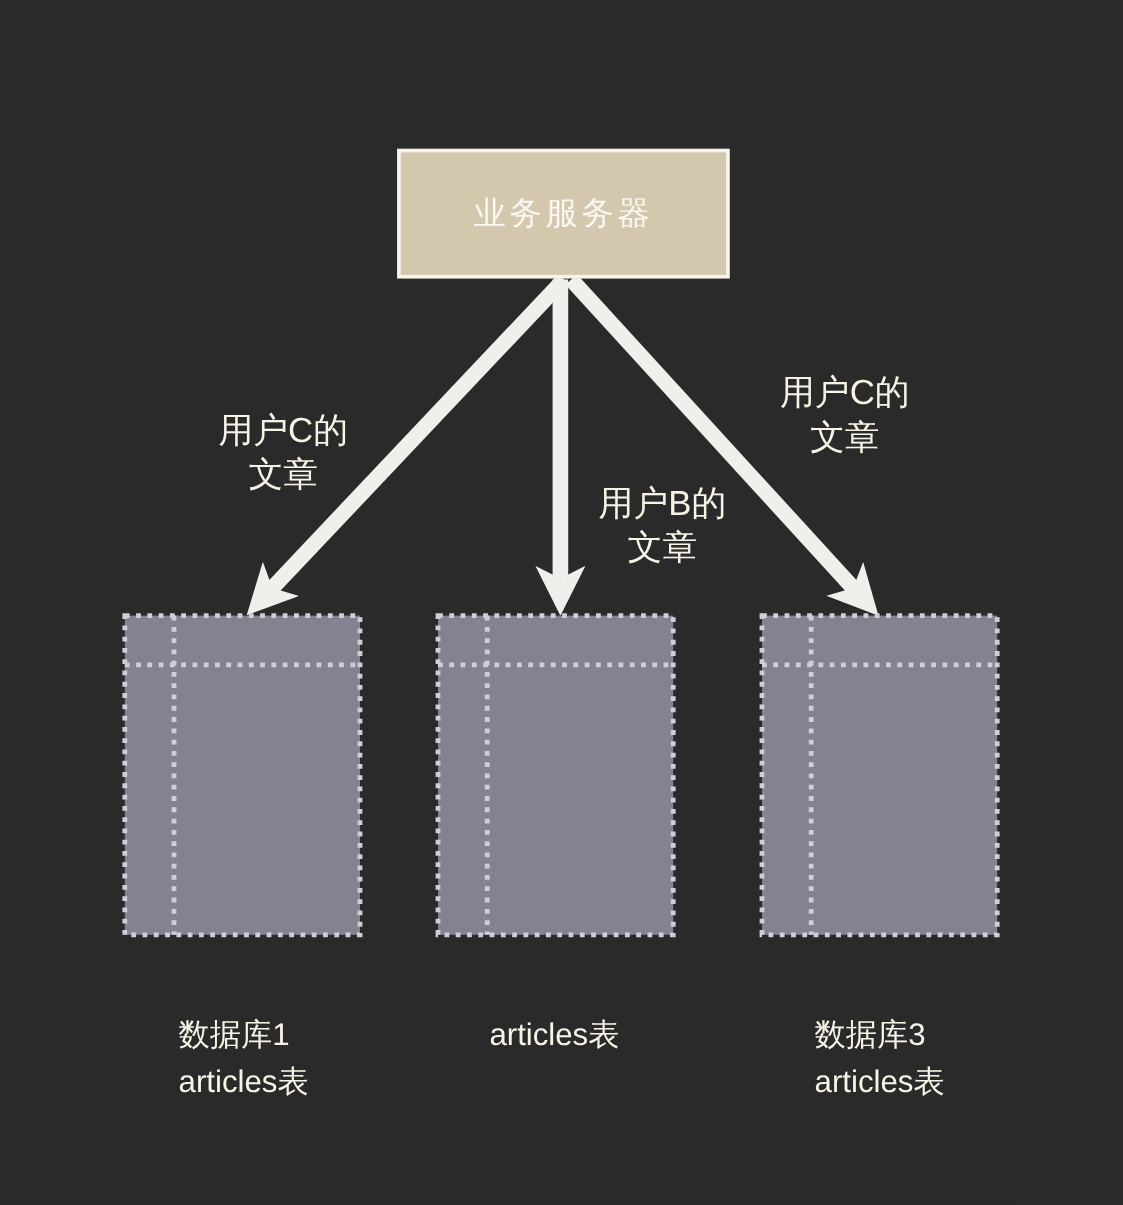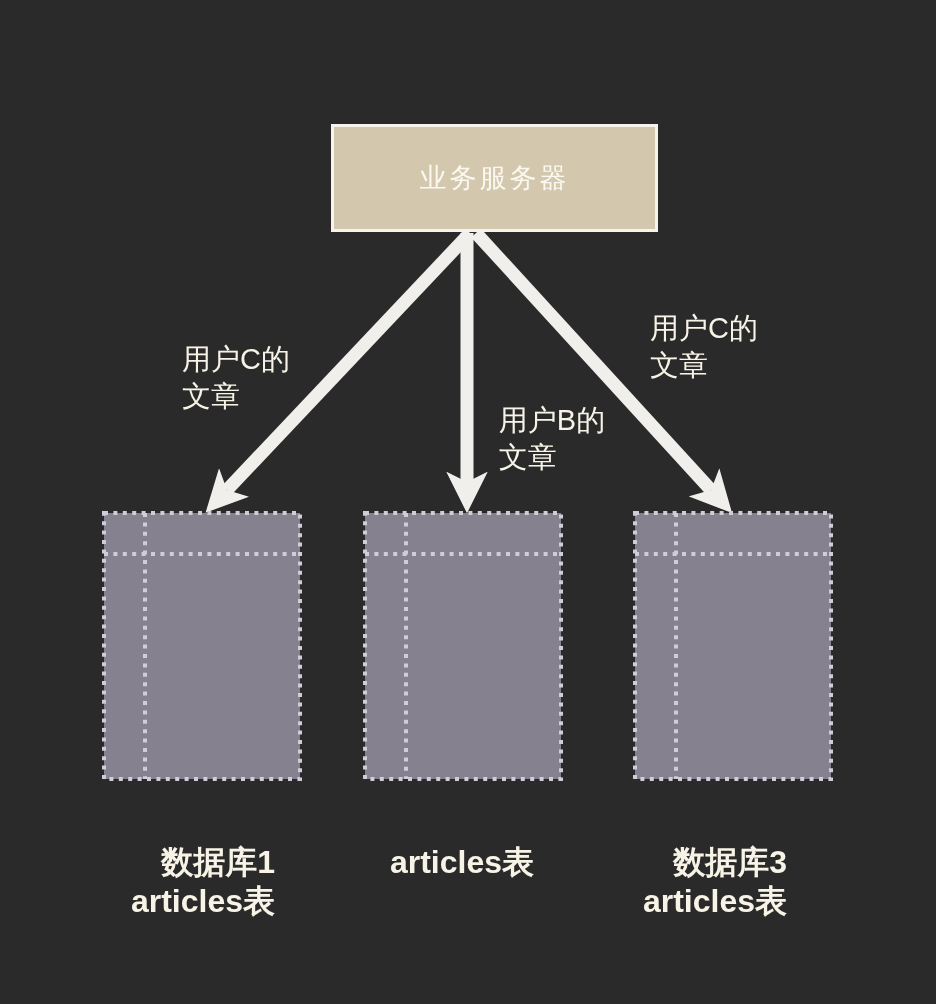--- a/index.html
+++ b/index.html
@@ -26,51 +26,52 @@
   }
   .gfx{
     position:absolute;
     left:0;top:0;
     width:936px;height:1004px;
     display:block;
   }
   .server-box{
     position:absolute;
     left:331px;top:124px;
-    width:327px;height:108px;
+    width:277px;height:108px;
     box-sizing:border-box;
     background:var(--server_fill);
     border:3px solid var(--server_border);
     display:flex;
     align-items:center;
     justify-content:center;
   }
   .server-box span{
     color:var(--server_text);
     font-size:27px;
     letter-spacing:3px;
     font-weight:400;
   }
   .edge-label{
     position:absolute;
     transform:translateX(-50%);
+    text-align:center;
     color:var(--label_text);
     font-size:29px;
     line-height:37px;
     font-weight:500;
     white-space:nowrap;
   }
   .db-label{
     position:absolute;
     transform:translateX(-50%);
-    text-align:right;
+    text-align:left;
     color:var(--label_text);
-    font-size:32px;
+    font-size:26px;
     line-height:39px;
-    font-weight:700;
+    font-weight:400;
     white-space:nowrap;
   }
 </style>
 </head>
 <body>
 
 <div class="canvas">
 
   <svg class="gfx" viewBox="0 0 936 1004" xmlns="http://www.w3.org/2000/svg">
     <defs>
@@ -119,18 +120,18 @@
     <div>文章</div>
   </div>
 
   <div class="db-label" style="left:203px;top:843px">
     <div>数据库1</div>
     <div>articles表</div>
   </div>
   <div class="db-label" style="left:462px;top:843px">
     <div>articles表</div>
   </div>
-  <div class="db-label" style="left:715px;top:843px">
+  <div class="db-label" style="left:733px;top:843px">
     <div>数据库3</div>
     <div>articles表</div>
   </div>
 
 </div>
 
 </body></html>

